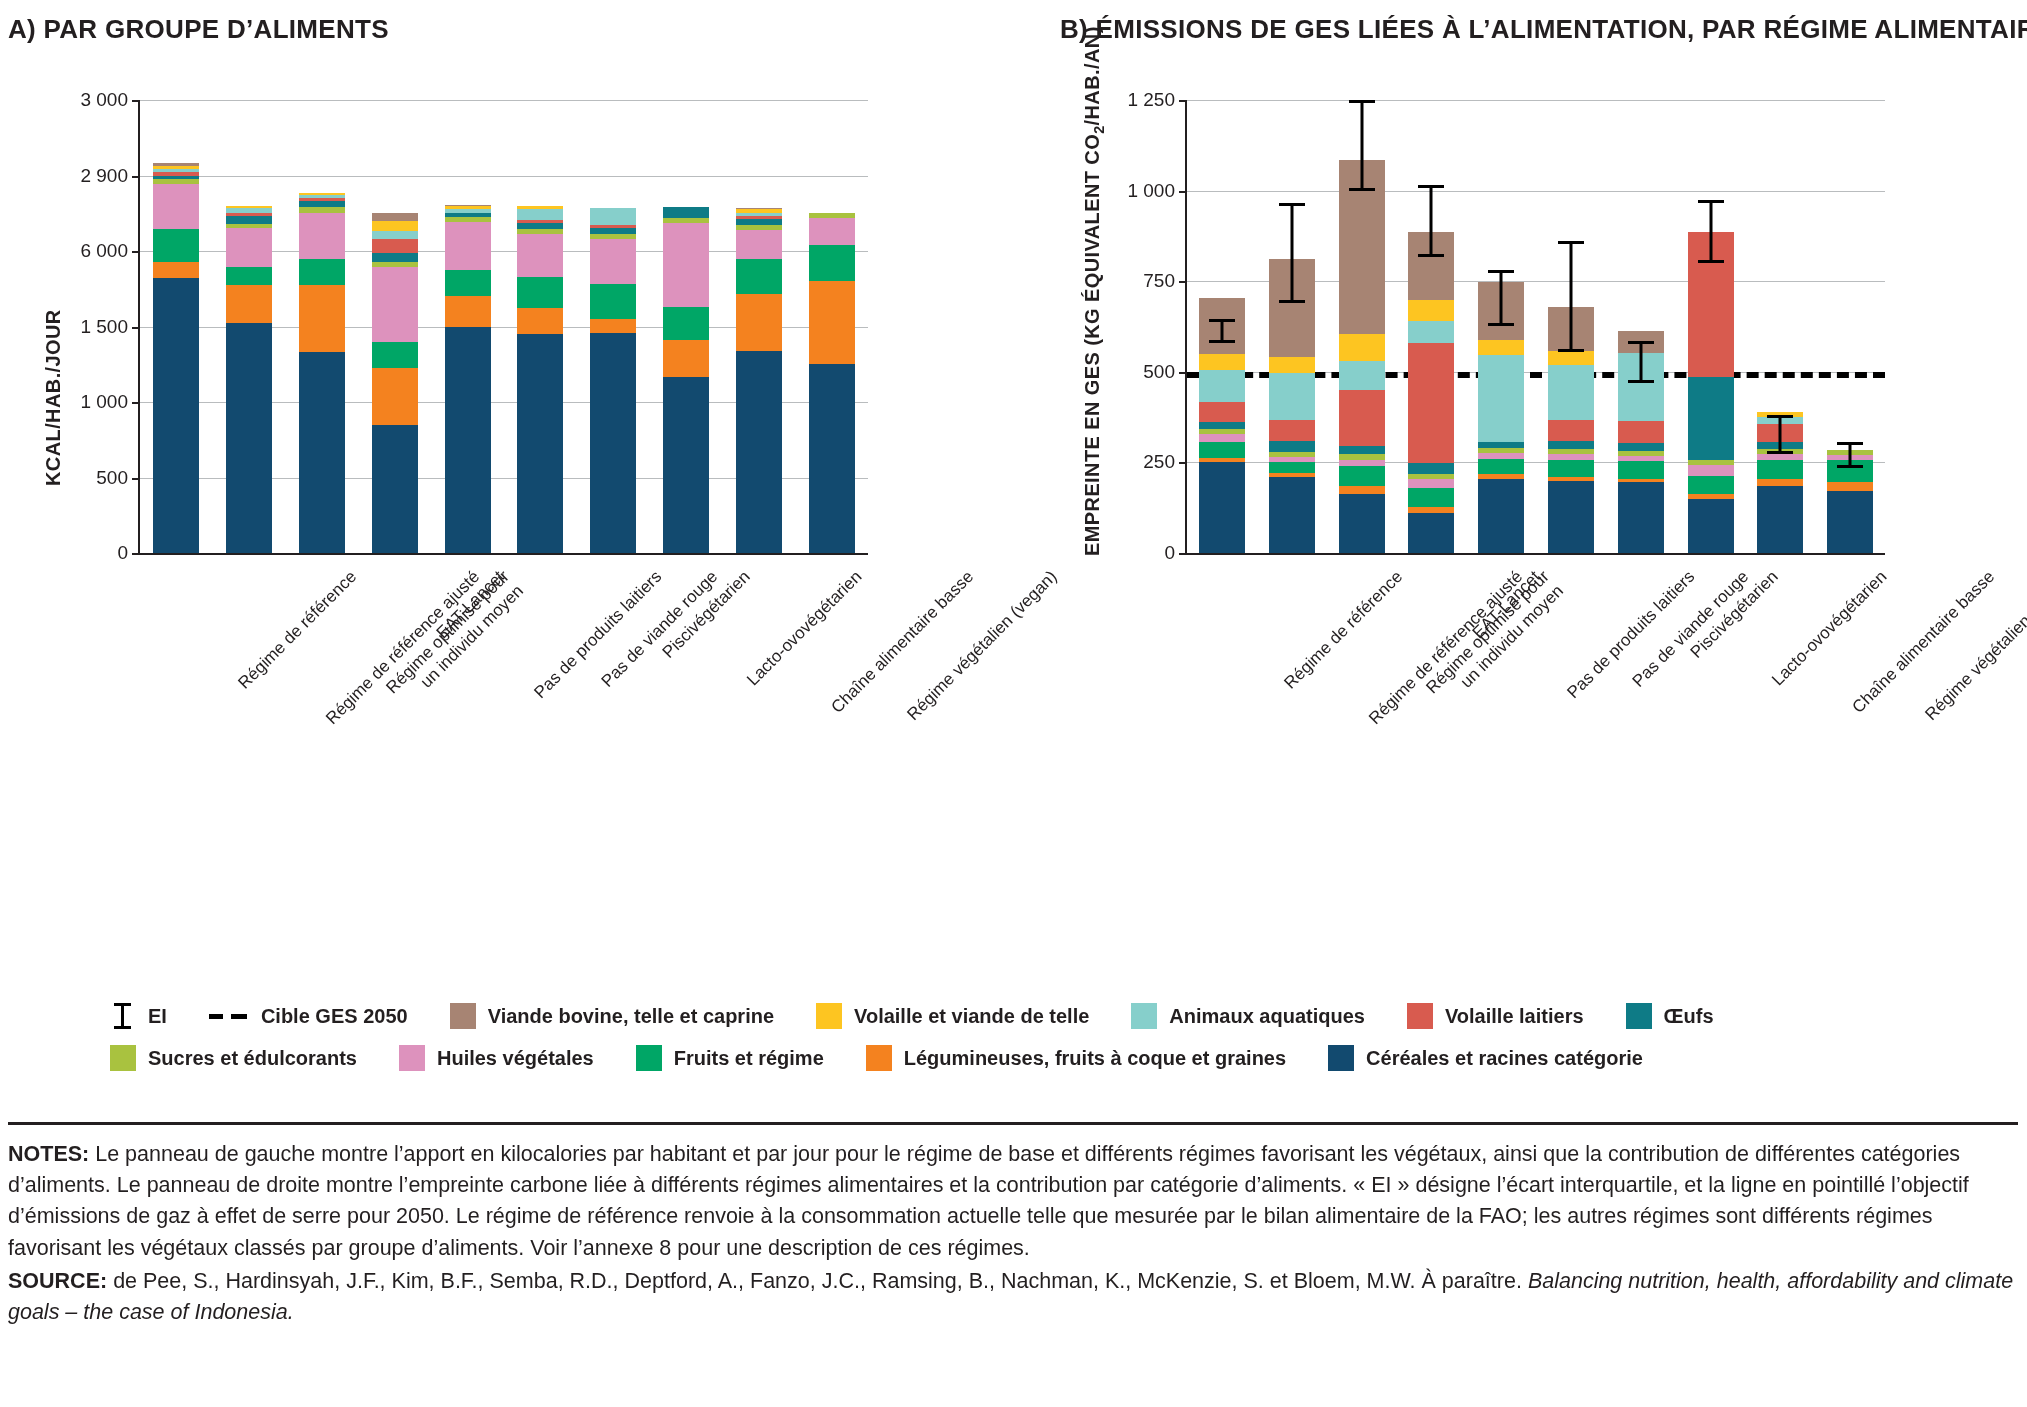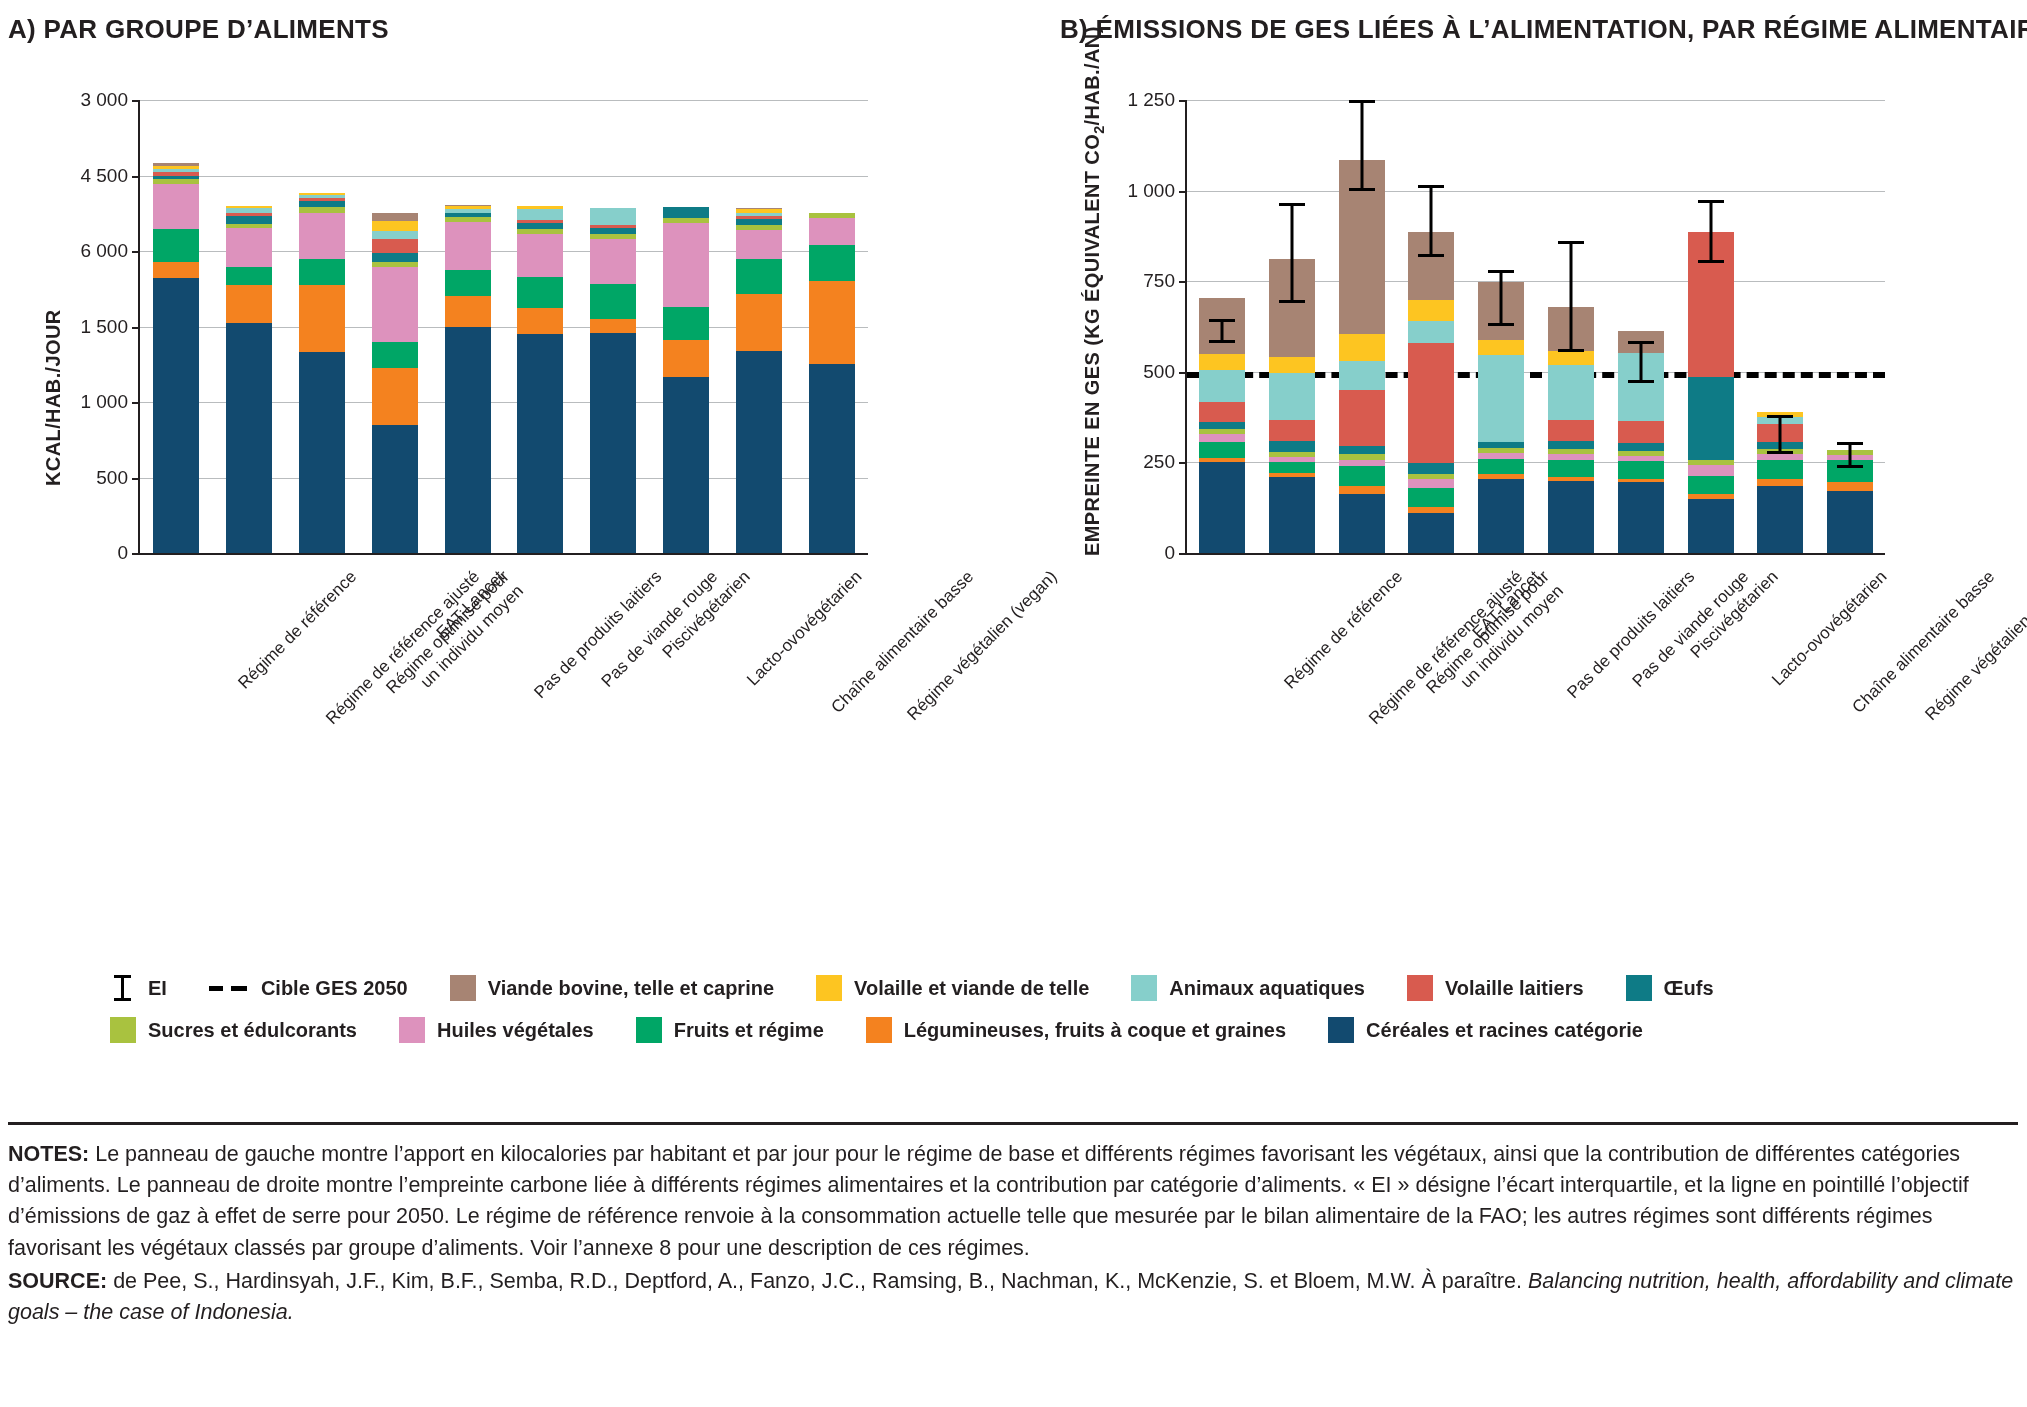--- a/index.html
+++ b/index.html
@@ -89,21 +89,21 @@
     border-top:6px dashed #000;
     height:0;
   }
   .ebar { position:absolute; }
   .ebar .stem { position:absolute; left:50%; width:3px; background:#000; transform:translateX(-50%); }
   .ebar .cap { position:absolute; left:50%; width:26px; height:3px; background:#000; transform:translateX(-50%); }
 
   
   #legend {
     position:absolute;
-    left:110px; top:975px;
+    left:110px; top:1003px;
     width:1860px;
     font-size:20px;
   }
   .legrow { display:flex; align-items:center; margin-bottom:16px; }
   .legitem { display:flex; align-items:center; margin-right:42px; white-space:nowrap; }
   .swatch { width:26px; height:26px; margin-right:12px; flex:0 0 auto; }
   .lgtext { font-weight:bold; font-size:20px; }
   .ei-icon { width:26px; height:26px; margin-right:12px; position:relative; flex:0 0 auto; }
   .ei-icon i { position:absolute; background:#000; display:block; }
   .dash-icon { width:40px; height:26px; margin-right:12px; position:relative; flex:0 0 auto; }
@@ -140,21 +140,21 @@
       <div class="gridline" style="top: 302px;"></div>
       <div class="ytick" style="top: 302px;">1 000</div>
       <div class="tickmark" style="top: 302px;"></div>
       <div class="gridline" style="top: 226.5px;"></div>
       <div class="ytick" style="top: 226.5px;">1 500</div>
       <div class="tickmark" style="top: 226.5px;"></div>
       <div class="gridline" style="top: 151px;"></div>
       <div class="ytick" style="top: 151px;">6 000</div>
       <div class="tickmark" style="top: 151px;"></div>
       <div class="gridline" style="top: 75.5px;"></div>
-      <div class="ytick" style="top: 75.5px;">4 500</div>
+      <div class="ytick" style="top: 75.5px;">2 900</div>
       <div class="tickmark" style="top: 75.5px;"></div>
       <div class="gridline" style="top: 0px;"></div>
       <div class="ytick" style="top: 0px;">3 000</div>
       <div class="tickmark" style="top: 0px;"></div>
       <div class="bar" style="left: 13.4px; width: 46px; height: 389.58px;">
         <div class="seg" style="height: 274.82px; bottom: 0px; background: rgb(18, 74, 111);"></div>
         <div class="seg" style="height: 15.855px; bottom: 274.82px; background: rgb(244, 130, 31);"></div>
         <div class="seg" style="height: 33.22px; bottom: 290.675px; background: rgb(0, 166, 102);"></div>
         <div class="seg" style="height: 45.3px; bottom: 323.895px; background: rgb(221, 146, 189);"></div>
         <div class="seg" style="height: 4.53px; bottom: 369.195px; background: rgb(169, 194, 63);"></div>

